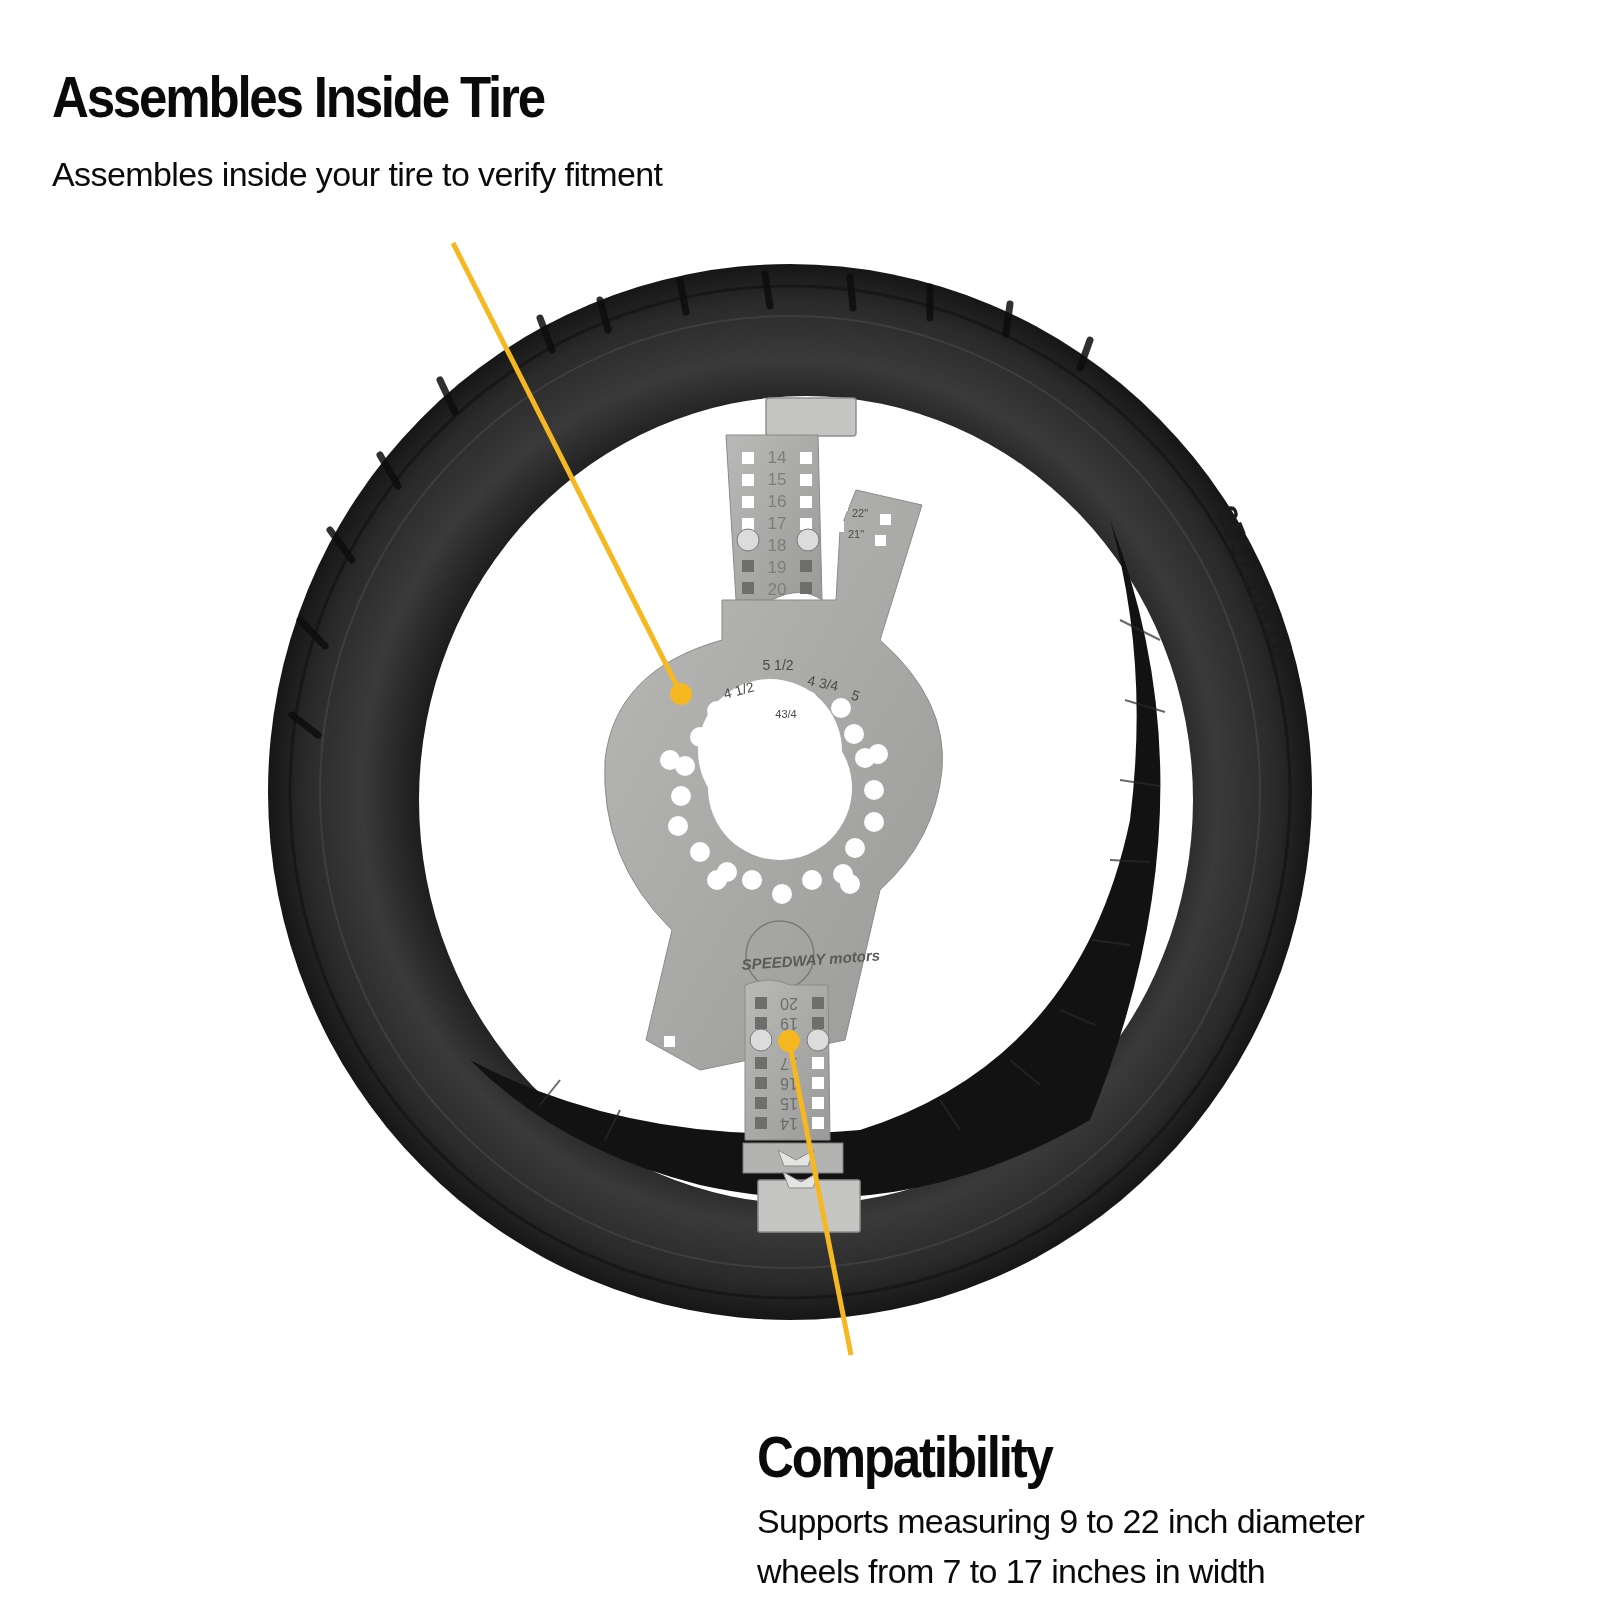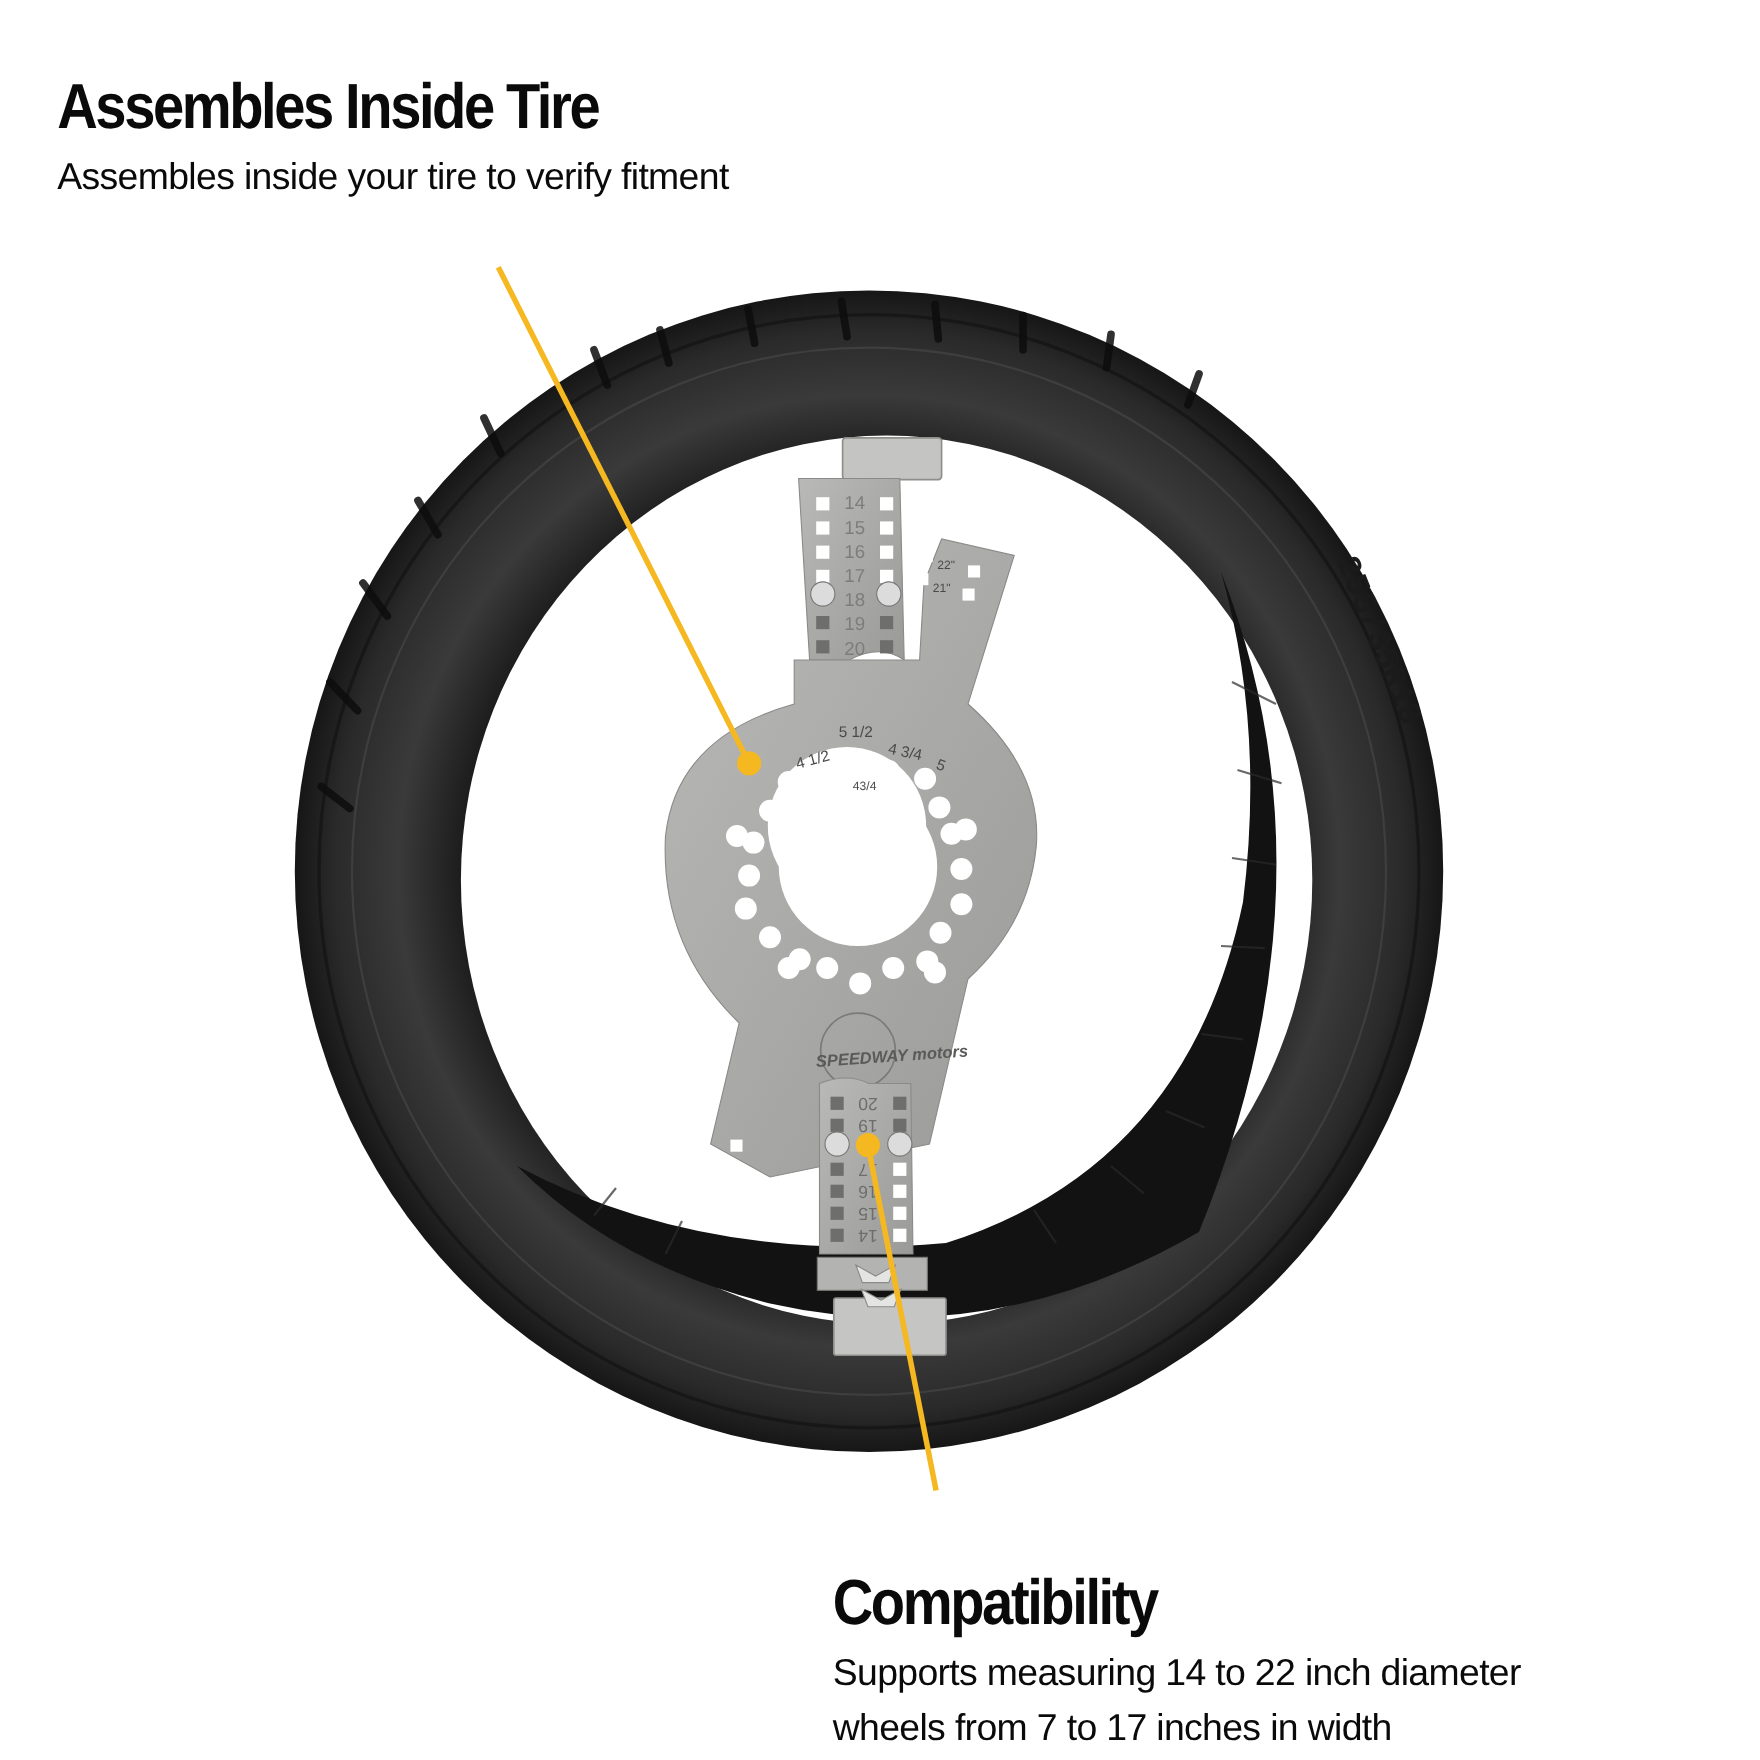--- a/index.html
+++ b/index.html
@@ -5,21 +5,21 @@
   html, body { margin: 0; padding: 0; background: #ffffff; }
   body { width: 1600px; height: 1600px; position: relative; overflow: hidden;
          font-family: "Liberation Sans", sans-serif; color: #0a0a0a; }
   .callout-block { position: absolute; }
   .headline { font-family: "Liberation Sans", sans-serif; font-weight: 700;
               font-size: 58px; letter-spacing: -2.5px; line-height: 62px;
               transform: scaleX(0.88); transform-origin: left center; white-space: nowrap; }
   .body-text { font-family: "Liberation Sans", sans-serif; font-weight: 400;
                font-size: 34px; line-height: 50px; letter-spacing: -0.6px; white-space: nowrap; }
   #callout-1 { left: 52px; top: 66px; }
-  #callout-1 .body-text { margin-top: 8px; }
+  #callout-1 .body-text { margin-top: 21px; }
   #callout-2 { left: 757px; top: 1426px; }
   #callout-2 .body-text { margin-top: 8px; }
   svg.art { position: absolute; left: 0; top: 0; }
 </style>
 </head>
 <body>
 
 <svg class="art" width="1600" height="1600" viewBox="0 0 1600 1600" xmlns="http://www.w3.org/2000/svg">
   <defs>
     <radialGradient id="tireGrad" cx="0.5" cy="0.5" r="0.5">
@@ -230,16 +230,16 @@
 <div id="callout-1" class="callout-block">
   <div class="headline">Assembles Inside Tire</div>
   <div class="body-text">
     <div>Assembles inside your tire to verify fitment</div>
   </div>
 </div>
 
 <div id="callout-2" class="callout-block">
   <div class="headline">Compatibility</div>
   <div class="body-text">
-    <div>Supports measuring 14 to 22 inch diameter</div>
+    <div>Supports measuring 9 to 22 inch diameter</div>
     <div>wheels from 7 to 17 inches in width</div>
   </div>
 </div>
 
 </body></html>

